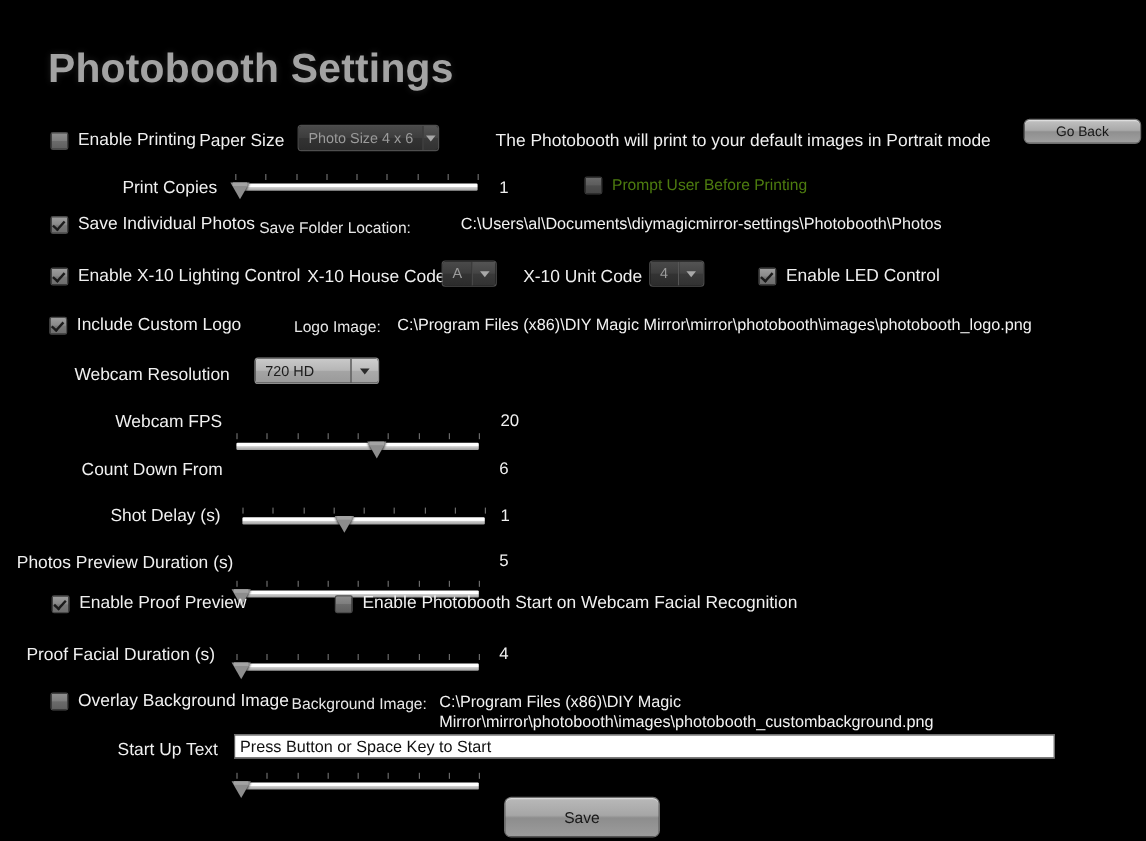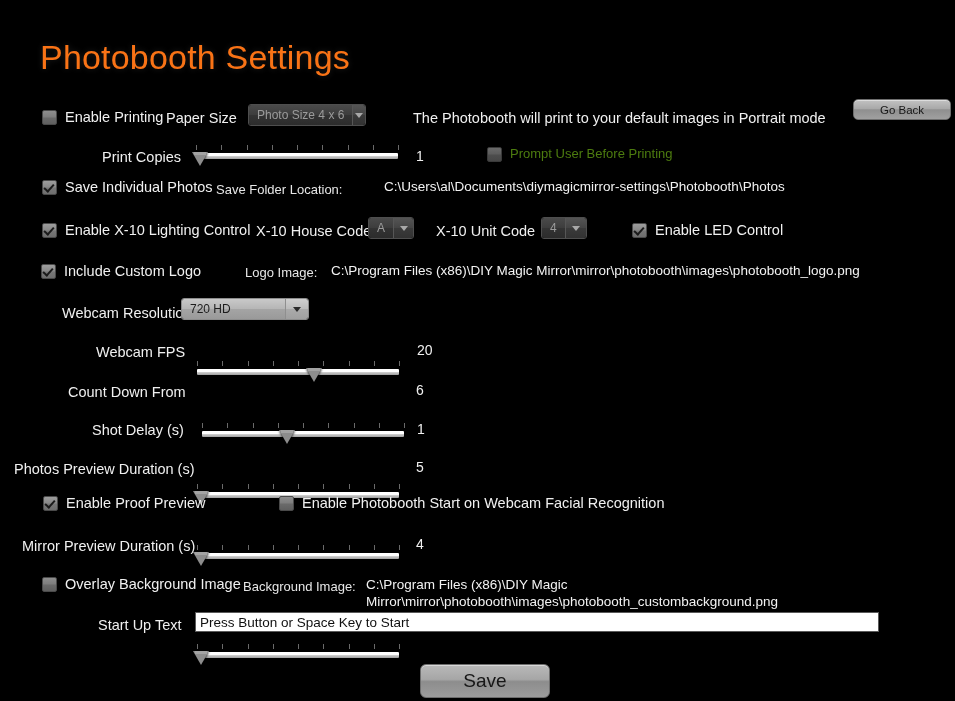--- a/index.html
+++ b/index.html
@@ -22,23 +22,23 @@
     height: 701px;
     background: #000000;
   }
 
   
   .title {
     position: absolute;
     left: 40px;
     top: 38px;
     font-size: 34px;
-    font-weight: normal;
+    font-weight: bold;
     letter-spacing: 0.2px;
-    color: #f97316;
+    color: #a3a3a3;
     text-shadow: 0 0 6px rgba(255,255,255,0.12);
     white-space: nowrap;
   }
 
   
   .abs { position: absolute; white-space: nowrap; }
 
   .lbl {
     font-size: 14.5px;
     color: #f0f0f0;
@@ -184,21 +184,21 @@
     box-sizing: border-box;
     background: linear-gradient(180deg, #c2c2c2 0%, #a9a9a9 45%, #8f8f8f 52%, #a0a0a0 100%);
     color: #171717;
     font-size: 12px;
     box-shadow: inset 0 1px 0 rgba(255,255,255,0.45);
     cursor: default;
   }
   .btn.go-back { width: 98px; height: 21px; font-size: 11.5px; text-align: center; }
   .btn.save {
     width: 130px; height: 34px;
-    font-size: 19px;
+    font-size: 13px;
     background: linear-gradient(180deg, #b9b9b9 0%, #a6a6a6 45%, #8d8d8d 52%, #9c9c9c 100%);
     border-radius: 6px;
   }
 
   
   .tinput {
     box-sizing: border-box;
     background: #ffffff;
     color: #101010;
     border: 1px solid #5a5a5a;
@@ -314,21 +314,21 @@
     <label class="cb-wrap">
       <span class="cb on"></span>
       <span class="lbl">Include Custom Logo</span>
     </label>
   </div>
   <div class="abs lbl small" style="left:245px; top:264px;">Logo Image:</div>
   <div class="abs path" style="left:331px; top:263px;">C:\Program Files (x86)\DIY Magic Mirror\mirror\photobooth\images\photobooth_logo.png</div>
 
   <div class="abs lbl" style="left:62px; top:304px;">Webcam Resolution</div>
   <div class="abs" style="left:181px; top:298px;">
-    <div class="combo active" style="width:128px;">
+    <div class="combo active" style="width:104px;margin-left:31px;">
       <span class="ctext">720 HD</span>
       <span class="carrow">
           <i></i>
         </span>
     </div>
   </div>
 
   <div class="abs lbl" style="left:96px; top:343px;">Webcam FPS</div>
   <div class="abs slider" style="left:197px; top:339px; width:202px;">
     <div class="ticks">
@@ -407,21 +407,21 @@
       <span class="lbl">Enable Proof Preview</span>
     </label>
   </div>
   <div class="abs" style="left:259px; top:494px;padding-left:20px;">
     <label class="cb-wrap">
       <span class="cb off"></span>
       <span class="lbl">Enable Photobooth Start on Webcam Facial Recognition</span>
     </label>
   </div>
 
-  <div class="abs lbl" style="left:22px; top:537px;">Mirror Preview Duration (s)</div>
+  <div class="abs lbl" style="left:22px; top:537px;">Proof Facial Duration (s)</div>
   <div class="abs slider" style="left:197px; top:534px; width:202px;">
     <div class="ticks">
       <span style="left:0%"></span>
         <span style="left:12.5%"></span>
         <span style="left:25%"></span>
       <span style="left:37.5%"></span>
         <span style="left:50%"></span>
         <span style="left:62.5%"></span>
       <span style="left:75%"></span>
         <span style="left:87.5%"></span>

